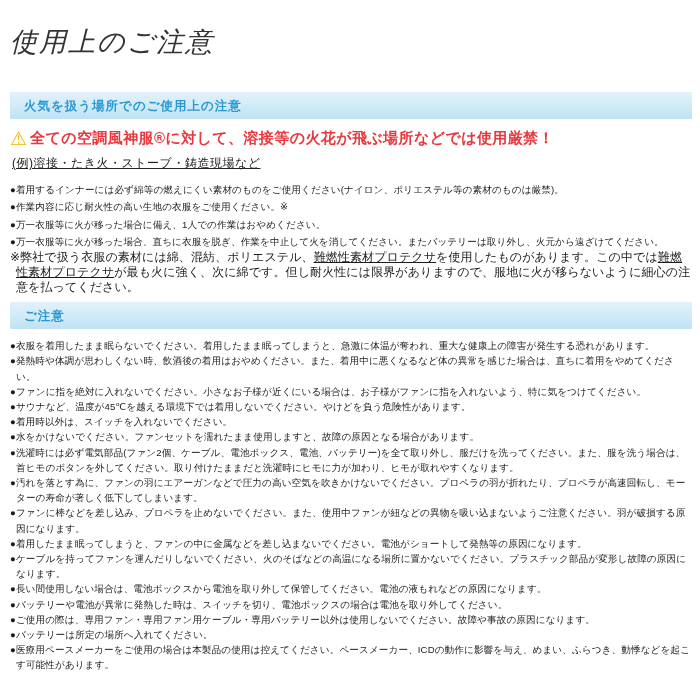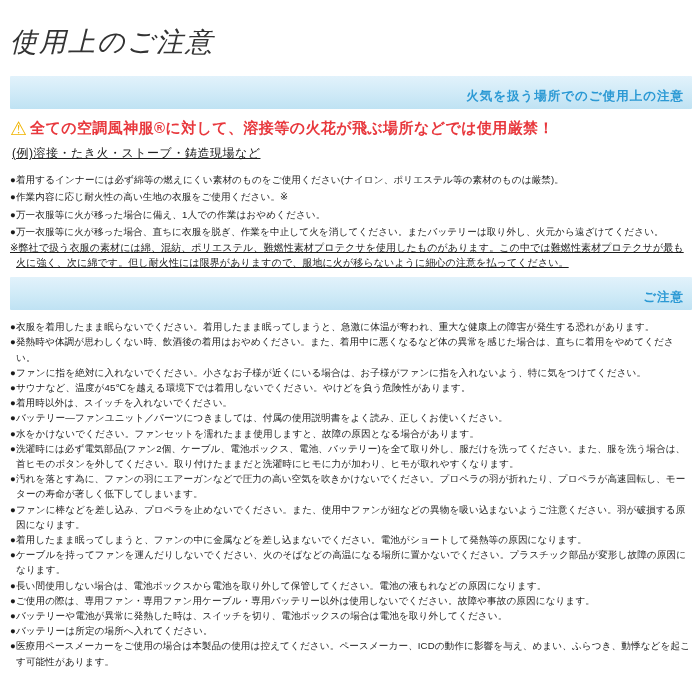--- a/index.html
+++ b/index.html
@@ -5,37 +5,36 @@
   html,body{margin:0;padding:0;background:#ffffff;}
   body{
     width:700px;height:700px;overflow:hidden;
     font-family:"Liberation Sans","DejaVu Sans",sans-serif;
     color:#222;
     -webkit-font-smoothing:antialiased;
   }
   .page{padding:24px 8px 0 10px;}
 
   .page-title{
-    margin:0 0 16px 0;
+    margin:0 0 32px 0;
     font-size:27px;
     font-style:italic;
     font-weight:500;
     letter-spacing:2px;
     color:#333333;
   }
 
   .sec-header{
     background:linear-gradient(180deg,#e2f2fb 0%,#cfeaf7 55%,#bfe2f3 100%);
     color:#2b99d4;
     font-size:12.5px;
     font-weight:bold;
     letter-spacing:1px;
-    padding:12px 8px 4px 14px;
+    padding:6px 8px 4px 14px;
     border-radius:1px;
-    text-align:right;
   }
 
   .warning-line{
     margin:10px 0 0 0;
     display:flex;
     align-items:center;
     white-space:nowrap;
   }
   .warn-icon{
     color:#f0b400;
@@ -69,27 +68,26 @@
     color:#1c1c1c;
     padding-left:6px;
     text-indent:-6px;
     letter-spacing:0.1px;
   }
   ul.s1 li{line-height:17.3px;}
   ul.s2 li{line-height:15.2px;}
 
   .note{
     margin:0;
-    font-size:10px;
+    font-size:12px;
     line-height:15px;
     color:#1c1c1c;
     padding-left:6px;
     text-indent:-6px;
     letter-spacing:0.1px;
-    text-decoration:underline;
   }
   .note .u{text-decoration:underline;}
 
   .sec2{margin-top:7px;}
 </style>
 </head>
 <body>
 
 <div class="page">
 
@@ -118,28 +116,27 @@
   <div class="sec-header sec2">
     <span>ご注意</span>
   </div>
 
   <ul class="blist s2">
     <li>●衣服を着用したまま眠らないでください。着用したまま眠ってしまうと、急激に体温が奪われ、重大な健康上の障害が発生する恐れがあります。</li>
     <li>●発熱時や体調が思わしくない時、飲酒後の着用はおやめください。また、着用中に悪くなるなど体の異常を感じた場合は、直ちに着用をやめてください。</li>
     <li>●ファンに指を絶対に入れないでください。小さなお子様が近くにいる場合は、お子様がファンに指を入れないよう、特に気をつけてください。</li>
     <li>●サウナなど、温度が45℃を越える環境下では着用しないでください。やけどを負う危険性があります。</li>
     <li>●着用時以外は、スイッチを入れないでください。</li>
-    <li>●バッテリー―ファンユニット／パーツにつきましては、付属の使用説明書をよく読み、正しくお使いください。</li>
     <li>●水をかけないでください。ファンセットを濡れたまま使用しますと、故障の原因となる場合があります。</li>
     <li>●洗濯時には必ず電気部品(ファン2個、ケーブル、電池ボックス、電池、バッテリー)を全て取り外し、服だけを洗ってください。また、服を洗う場合は、首ヒモのボタンを外してください。取り付けたままだと洗濯時にヒモに力が加わり、ヒモが取れやすくなります。</li>
     <li>●汚れを落とす為に、ファンの羽にエアーガンなどで圧力の高い空気を吹きかけないでください。プロペラの羽が折れたり、プロペラが高速回転し、モーターの寿命が著しく低下してしまいます。</li>
     <li>●ファンに棒などを差し込み、プロペラを止めないでください。また、使用中ファンが紐などの異物を吸い込まないようご注意ください。羽が破損する原因になります。</li>
     <li>●着用したまま眠ってしまうと、ファンの中に金属などを差し込まないでください。電池がショートして発熱等の原因になります。</li>
     <li>●ケーブルを持ってファンを運んだりしないでください、火のそばなどの高温になる場所に置かないでください。プラスチック部品が変形し故障の原因になります。</li>
     <li>●長い間使用しない場合は、電池ボックスから電池を取り外して保管してください。電池の液もれなどの原因になります。</li>
+    <li>●バッテリーや電池が異常に発熱した時は、スイッチを切り、電池ボックスの場合は電池を取り外してください。</li>
     <li>●ご使用の際は、専用ファン・専用ファン用ケーブル・専用バッテリー以外は使用しないでください。故障や事故の原因になります。</li>
-    <li>●バッテリーや電池が異常に発熱した時は、スイッチを切り、電池ボックスの場合は電池を取り外してください。</li>
     <li>●バッテリーは所定の場所へ入れてください。</li>
     <li>●医療用ペースメーカーをご使用の場合は本製品の使用は控えてください。ペースメーカー、ICDの動作に影響を与え、めまい、ふらつき、動悸などを起こす可能性があります。</li>
 
   </ul>
 
 </div>
 
 </body></html>

